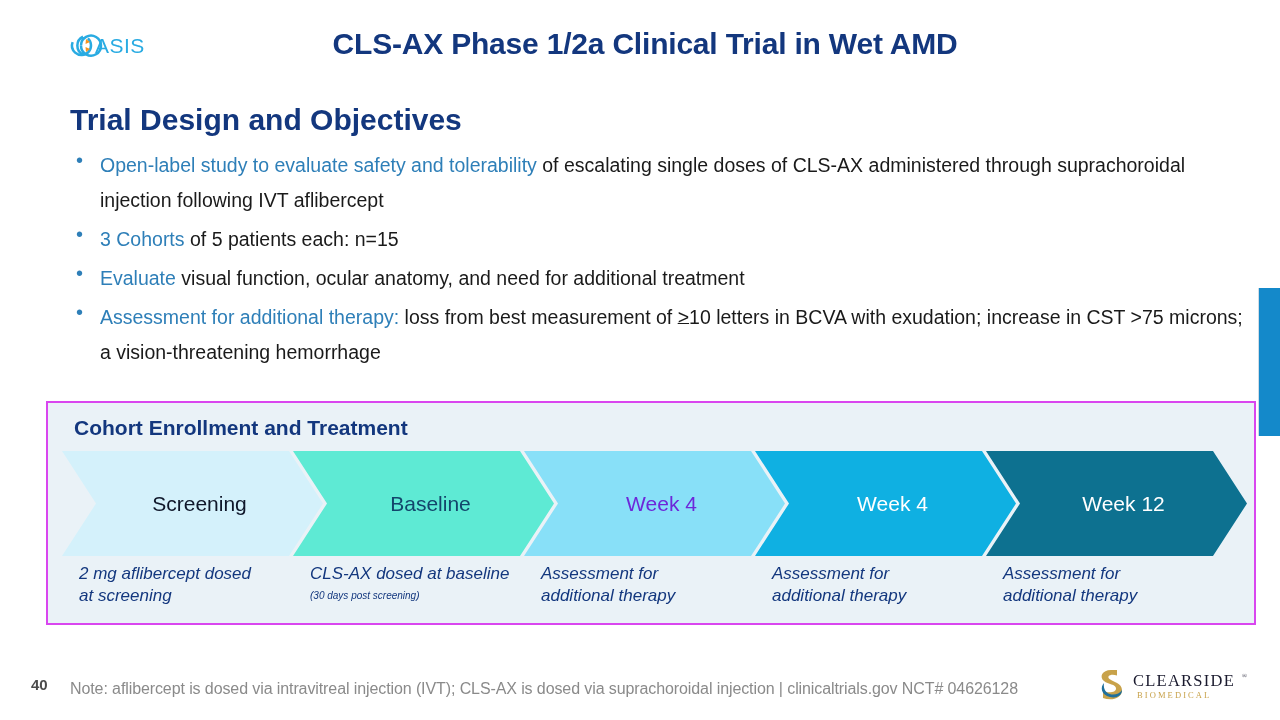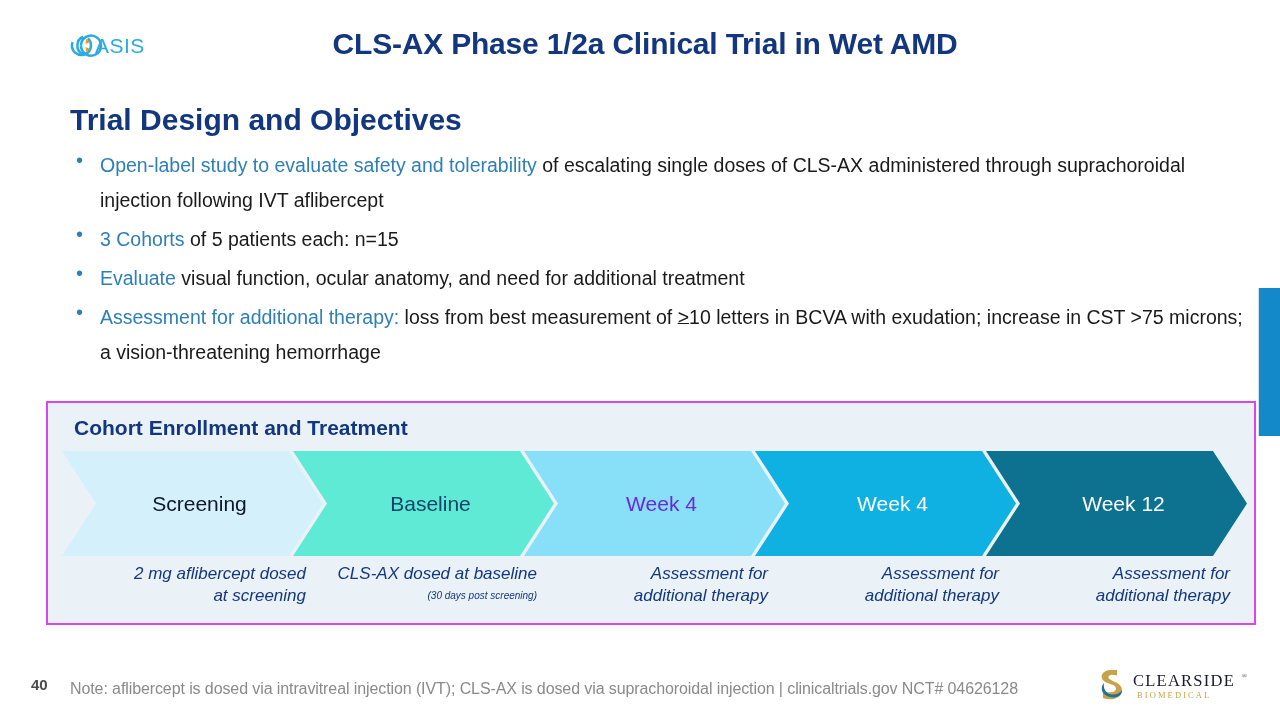--- a/index.html
+++ b/index.html
@@ -73,21 +73,21 @@
   }
   .chev-label{
     font-size:21px; color:#13456b; padding-left:14px;
   }
   .chev-label.light{ color:#ffffff; }
 
   
   .caps{ position:absolute; left:14px; top:160px; width:1185px; height:58px; }
   .cap{
     position:absolute; top:0;
-    text-align:right;
+    text-align:left;
     font-style:italic; color:#13377e;
     font-size:17px; line-height:22px;
   }
   .cap .sub{ font-size:10px; display:block;font-style:italic; }
 
   
   .accent-tab{
     position:absolute; right:0; top:288px;
     width:22px; height:148px;
     background:#1489ca;

